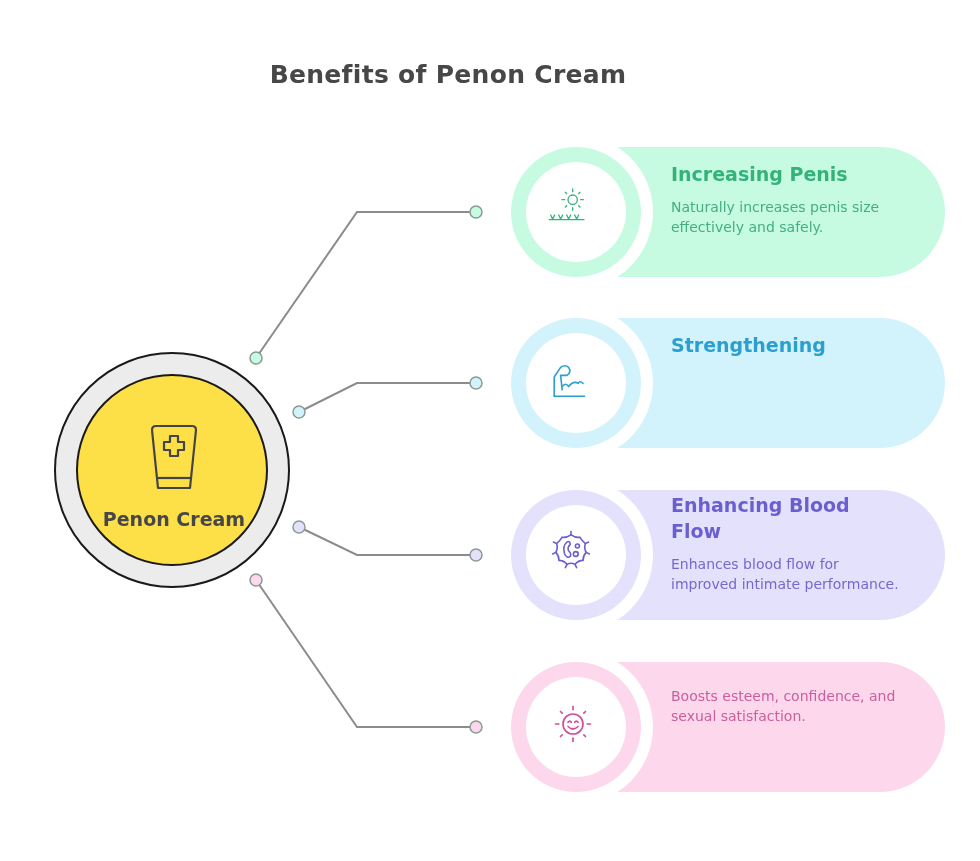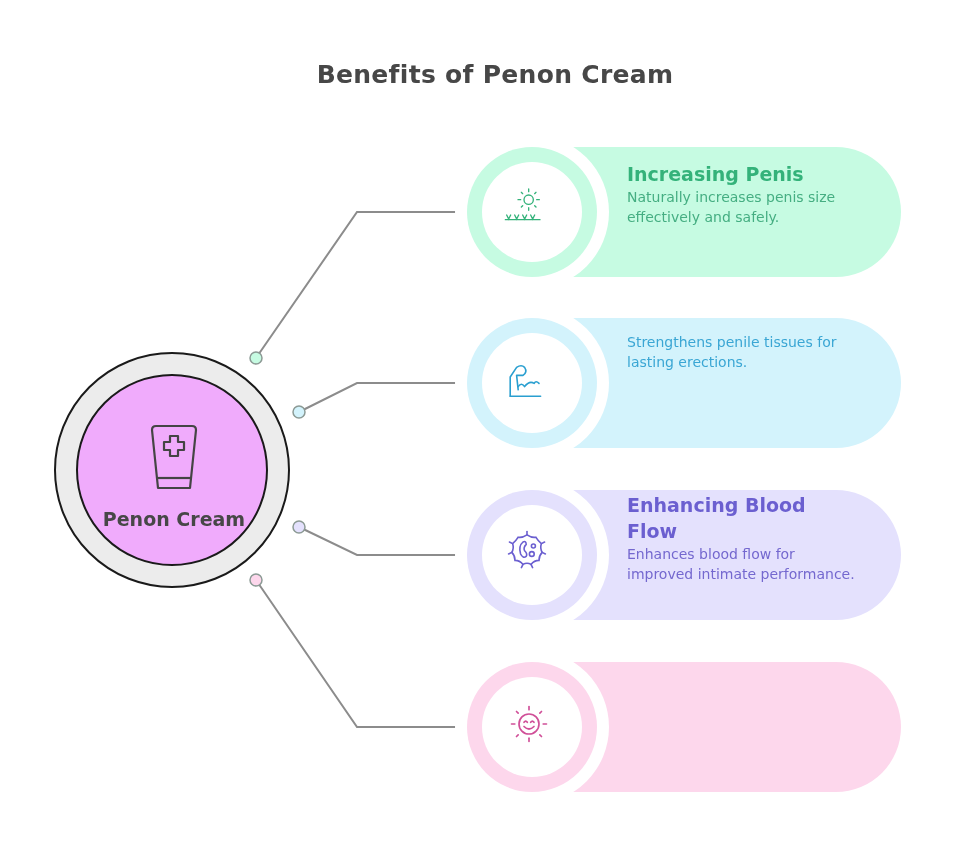--- a/index.html
+++ b/index.html
@@ -1,39 +1,39 @@
 <!DOCTYPE html>
 <html><head>
 <meta charset="utf-8">
 <style>
   html, body { margin: 0; padding: 0; background: #ffffff; }
   body { width: 980px; height: 861px; position: relative; overflow: hidden;
          font-family: "DejaVu Sans", sans-serif; }
   .title { position: absolute; left: 0; width: 896px; top: 60px; text-align: center;
-           font-size: 25px; font-weight: bold; color: #474747; letter-spacing: 0.3px; padding-left: 47px; }
+           font-size: 25px; font-weight: bold; color: #474747; letter-spacing: 0.3px; }
   svg.connectors { position: absolute; left: 0; top: 0; }
   .hub { position: absolute; left: 54px; top: 352px; width: 236px; height: 236px;
          border-radius: 50%; background: #ececec; border: 2px solid #1a1a1a; box-sizing: border-box; }
   .hub-inner { position: absolute; left: 20px; top: 20px; width: 192px; height: 192px;
-         border-radius: 50%; background: #f0abfc; border: 2px solid #1a1a1a; box-sizing: border-box; }
+         border-radius: 50%; background: #fde047; border: 2px solid #1a1a1a; box-sizing: border-box; }
   .hub-icon { position: absolute; left: 68px; top: 46px; }
   .hub-label { position: absolute; left: 0; width: 192px; top: 132px; text-align: center;
          font-size: 19px; font-weight: bold; color: #474747; }
-  .card { position: absolute; left: 467px; width: 434px; height: 126px; }
+  .card { position: absolute; left: 511px; width: 434px; height: 126px; }
   .pill { position: absolute; left: 100px; top: 0; width: 334px; height: 130px;
           border-radius: 0 65px 65px 0; }
   .gap { position: absolute; left: -12px; top: -12px; width: 154px; height: 154px;
          border-radius: 50%; background: #ffffff; }
   .ring { position: absolute; left: 0; top: 0; width: 130px; height: 130px; border-radius: 50%; }
   .ring-inner { position: absolute; left: 15px; top: 15px; width: 100px; height: 100px;
          border-radius: 50%; background: #ffffff; }
   .ring-icon { position: absolute; left: 30px; top: 30px; width: 40px; height: 40px; }
   .text { position: absolute; left: 160px; top: 14px; width: 230px; }
   .card-title { font-size: 19px; font-weight: bold; line-height: 26px; }
-  .card-desc { font-size: 14px; line-height: 20px; }
+  .card-desc { font-size: 14px; line-height: 20px; margin-top: 10px; }
 </style>
 </head>
 <body>
 
 <div class="title">Benefits of Penon Cream</div>
 
 <svg class="connectors" width="980" height="861">
   <g fill="none" stroke="#8c8c8c" stroke-width="2">
     <polyline points="256,358 357,212 476,212"></polyline>
     <polyline points="299,412 357,383 476,383"></polyline>
@@ -105,22 +105,22 @@
     </div>
   <svg class="ring-icon" style="left:40px;top:43px" width="50" height="46" viewBox="0 0 50 46">
     <g fill="none" stroke="#2a9fd0" stroke-width="2" stroke-linecap="round" stroke-linejoin="round">
       <path d="M4 42 V18 L12 6 Q18 2 22 6 Q26 12 20 16 H12 L14 34"></path>
       <path d="M14 30 Q18 24 22 30 Q28 22 34 26 Q36 22 40 26"></path>
       <line x1="4" y1="42" x2="42" y2="42"></line>
     </g>
   </svg>
   <div class="text">
     <div class="card-title" style="color:#2a9fd0">
+      <div>Strengthening</div>
     </div>
-    <div class="card-desc" style="color:#3aa6d4">Strengthens penile tissues for lasting erections.</div>
   </div>
 </div>
 
 <div class="card" style="top:490px">
   <div class="pill" style="background:#e4e1fd"></div>
   <div class="gap"></div>
   <div class="ring" style="background:#e4e1fd">
       <div class="ring-inner"></div>
     </div>
   <svg class="ring-icon" style="left:40px;top:40px" width="50" height="50" viewBox="0 0 50 50">
@@ -165,14 +165,15 @@
         <line x1="41" y1="24" x2="45" y2="24"></line>
       <line x1="9" y1="9" x2="11" y2="11"></line>
         <line x1="37" y1="37" x2="39" y2="39"></line>
       <line x1="39" y1="9" x2="37" y2="11"></line>
         <line x1="11" y1="37" x2="9" y2="39"></line>
     </g>
   </svg>
   <div class="text">
     <div class="card-title" style="color:#d04f98">
     </div>
+    <div class="card-desc" style="color:#c9609e">Boosts esteem, confidence, and sexual satisfaction.</div>
   </div>
 </div>
 
 </body></html>

